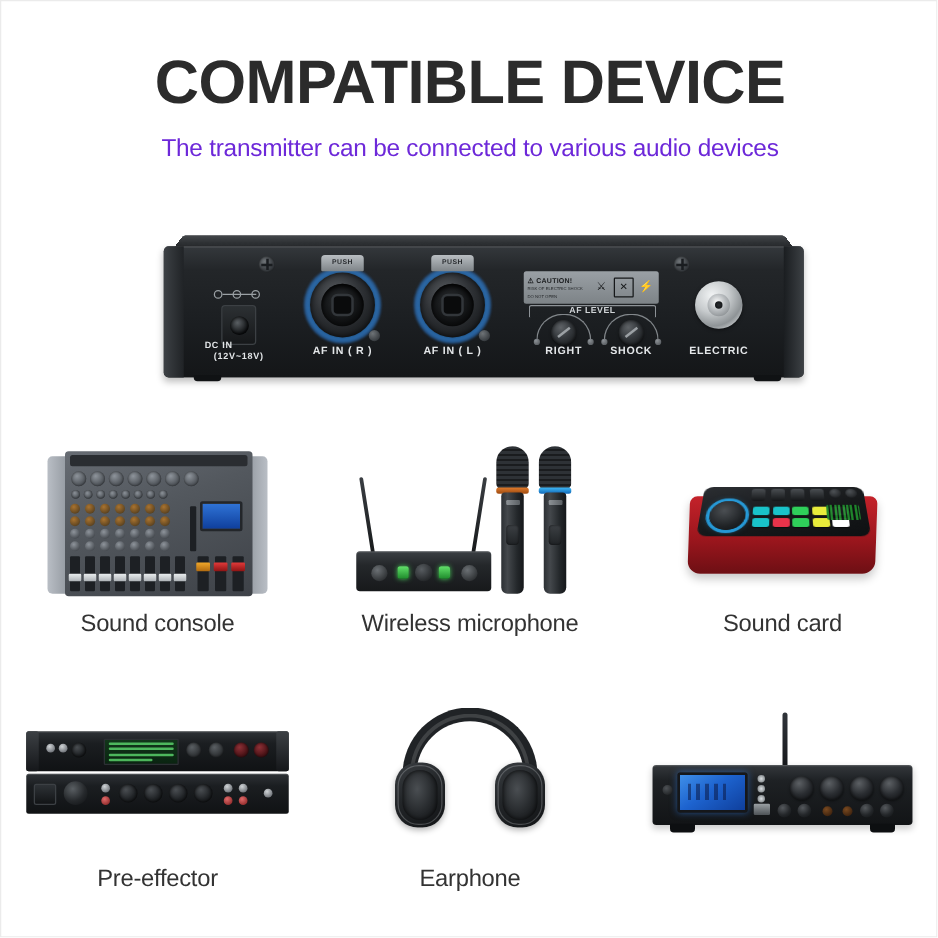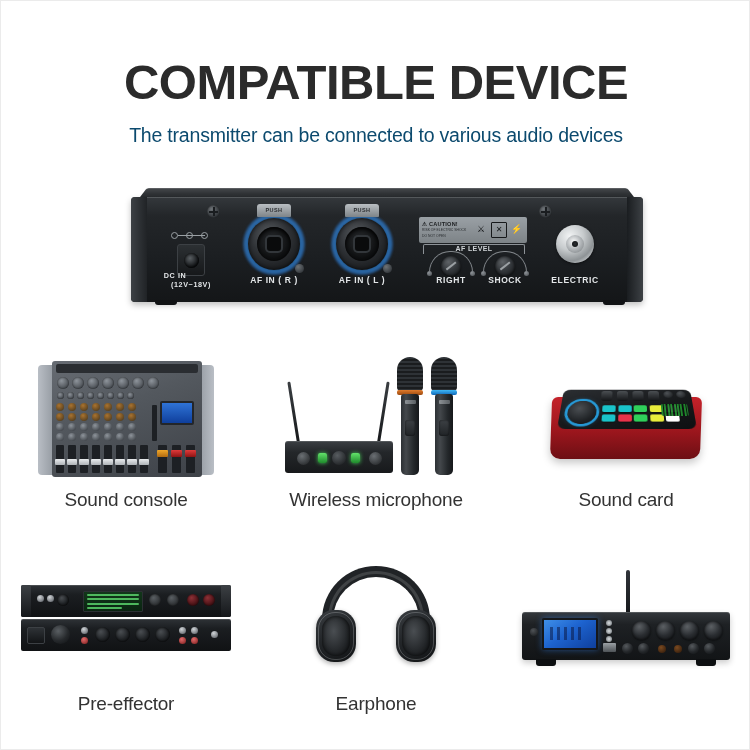--- a/index.html
+++ b/index.html
@@ -23,28 +23,28 @@
   }
 
   
   .header { position: absolute; top: 0; left: 0; width: 750px; }
   .title {
     text-align: center;
     font-size: 49px;
     font-weight: bold;
     letter-spacing: -0.5px;
     color: #2b2b2b;
-    margin-top: 56px;
+    margin-top: 40px;
     line-height: 1.05;
   }
   .subtitle {
     text-align: center;
     font-size: 19.5px;
     font-weight: normal;
-    color: #0c4a6e;
+    color: #6d28d9;
     margin-top: 16px;
     letter-spacing: -0.2px;
   }
 
   
   .hero {
     position: absolute;
     left: 118px;
     top: 178px;
     width: 530px;

